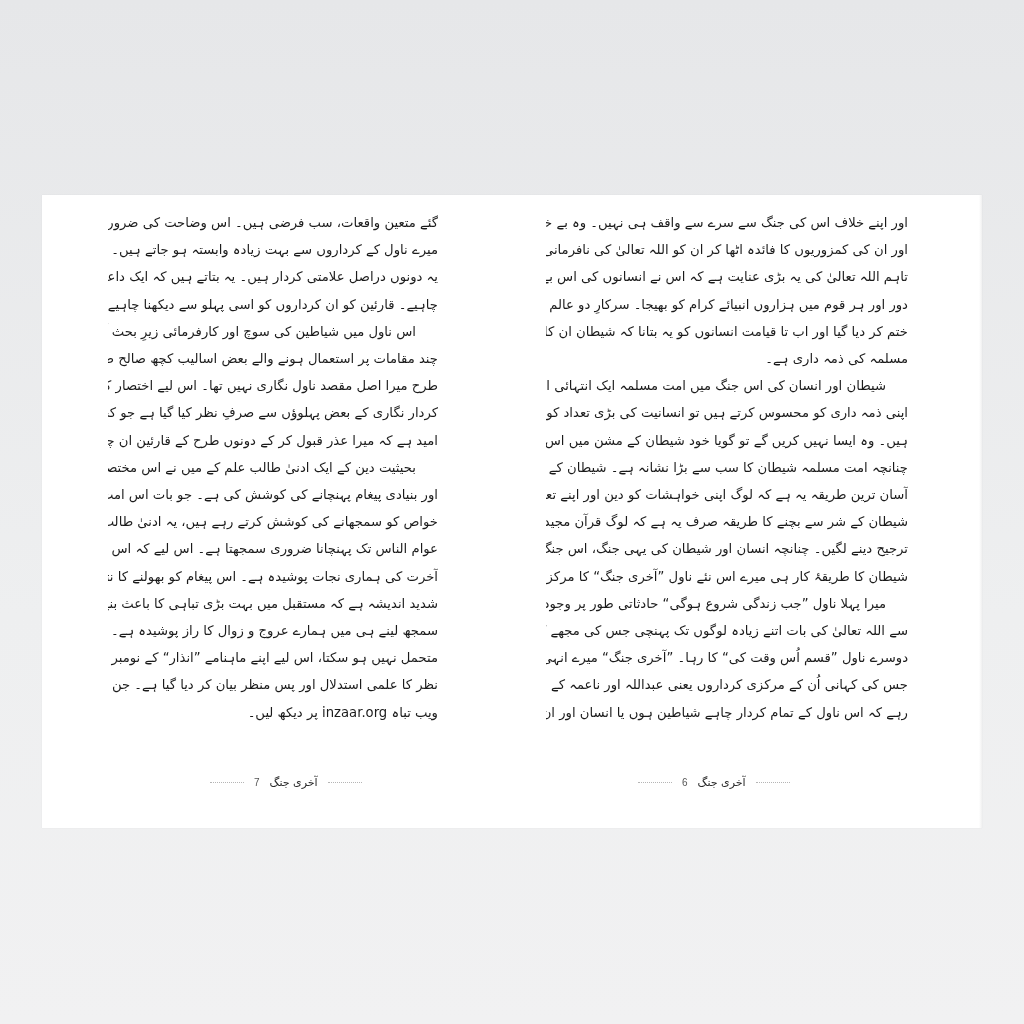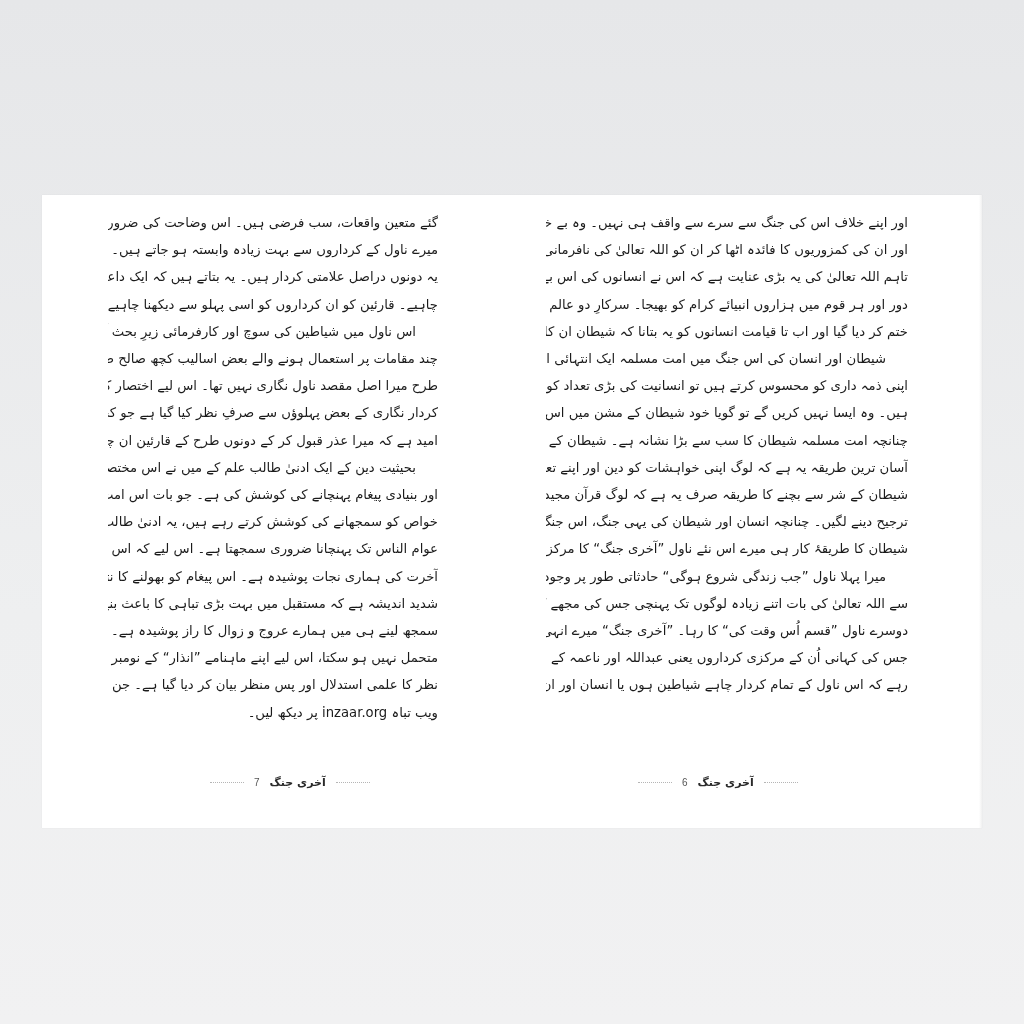--- a/index.html
+++ b/index.html
@@ -84,21 +84,21 @@
     border-top: 1px dotted #b5b5b5;
     height: 0;
   }
   .page-num {
     font-family: "Liberation Sans", sans-serif;
     font-size: 10px;
     color: #555;
   }
   .running-title {
     font-family: "DejaVu Sans", sans-serif;
-    font-weight: bold;
+    font-weight: normal;
     font-size: 11px;
     color: #2a2a2a;
     direction: rtl;
   }
 </style>
 </head>
 <body>
 
 <div class="backdrop"></div>
 
@@ -141,20 +141,21 @@
   </div>
 
   <div class="page page-right">
     <div class="text-block" id="right-body">
         <div class="para">
           <span class="line">اور اپنے خلاف اس کی جنگ سے سرے سے واقف ہی نہیں۔ وہ بے خبری میں انسانوں پر وار کرتا</span>
           <span class="line">اور ان کی کمزوریوں کا فائدہ اٹھا کر ان کو اللہ تعالیٰ کی نافرمانی اور ناشکری میں مبتلا کر دیتا ہے۔</span>
           <span class="line">تاہم اللہ تعالیٰ کی یہ بڑی عنایت ہے کہ اس نے انسانوں کی اس بے خبری کو دور کرنے کے لیے ہر</span>
           <span class="line">دور اور ہر قوم میں ہزاروں انبیائے کرام کو بھیجا۔ سرکارِ دو عالم صلی اللہ علیہ وسلم کے بعد نبوت کا ادارہ</span>
           <span class="line">ختم کر دیا گیا اور اب تا قیامت انسانوں کو یہ بتانا کہ شیطان ان کا سب سے بڑا دشمن ہے، امت</span>
+          <span class="line last">مسلمہ کی ذمہ داری ہے۔</span>
         </div>
         <div class="para">
           <span class="line indent">شیطان اور انسان کی اس جنگ میں امت مسلمہ ایک انتہائی اہمیت کا حامل گروہ ہے۔ وہ اگر</span>
           <span class="line">اپنی ذمہ داری کو محسوس کرتے ہیں تو انسانیت کی بڑی تعداد کو شیطان کے چنگل سے چھڑا سکتے</span>
           <span class="line">ہیں۔ وہ ایسا نہیں کریں گے تو گویا خود شیطان کے مشن میں اس کے مددگار بن جائیں گے۔</span>
           <span class="line">چنانچہ امت مسلمہ شیطان کا سب سے بڑا نشانہ ہے۔ شیطان کے لیے اس امت کو نشانہ بنانے کا</span>
           <span class="line">آسان ترین طریقہ یہ ہے کہ لوگ اپنی خواہشات کو دین اور اپنے تعصبات کو حق سمجھنے لگیں۔ جبکہ</span>
           <span class="line">شیطان کے شر سے بچنے کا طریقہ صرف یہ ہے کہ لوگ قرآن مجید کو اپنی خواہشات اور تعصبات پر</span>
           <span class="line">ترجیح دینے لگیں۔ چنانچہ انسان اور شیطان کی یہی جنگ، اس جنگ میں امت مسلمہ کی اہمیت اور</span>
           <span class="line last">شیطان کا طریقۂ کار ہی میرے اس نئے ناول ”آخری جنگ“ کا مرکزی خیال ہے۔</span>

